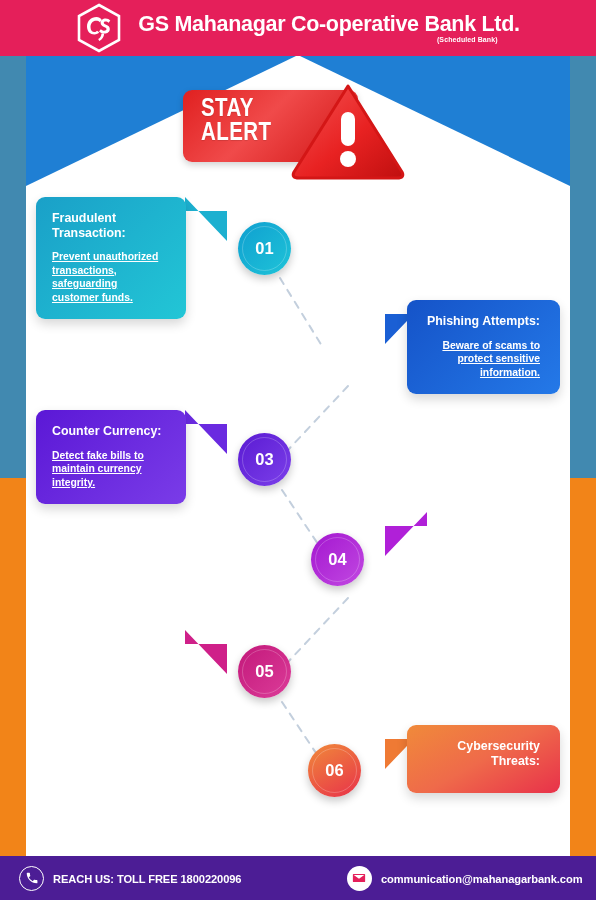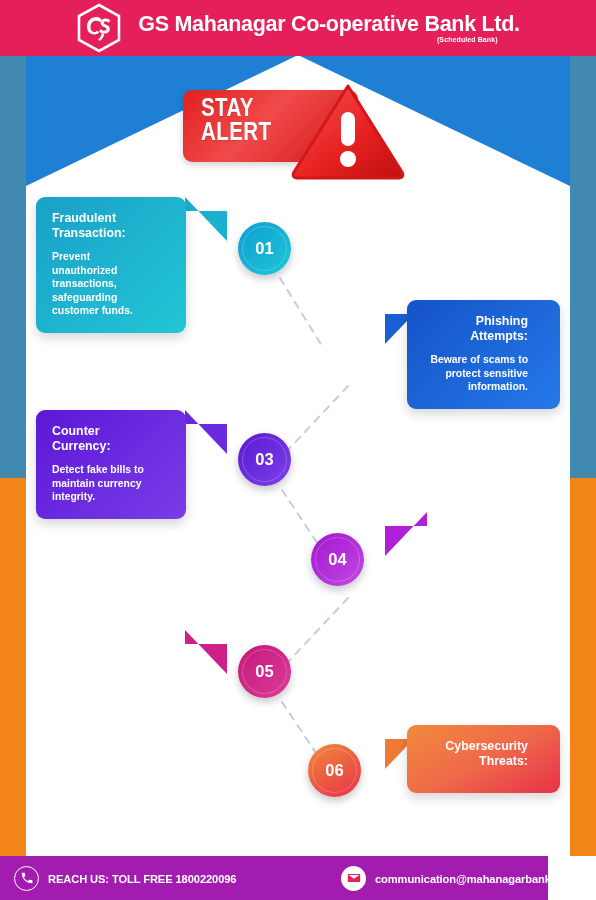--- a/index.html
+++ b/index.html
@@ -129,33 +129,34 @@
     z-index: 5;
     pointer-events: none;
   }
 
   
   .card {
     position: absolute;
     z-index: 14;
     color: #ffffff;
     border-radius: 9px;
-    padding: 14px 32px 15px 16px;
+    padding: 14px 20px 15px 16px;
     box-shadow: 0 5px 11px rgba(0,0,0,0.16);
   }
   .card .c-title {
     font-size: 12.4px;
     font-weight: bold;
     line-height: 1.18;
     margin-bottom: 10px;
   }
   .card .c-body {
     font-size: 10.4px;
     font-weight: bold;
     line-height: 1.3;
+    text-decoration: underline;
   }
   .card.right-align { text-align: right; }
 
   
   .tail {
     position: absolute;
     width: 52px; height: 58px;
     z-index: 13;
   }
 
@@ -175,24 +176,25 @@
     content: "";
     position: absolute; left: 4px; top: 4px; right: 4px; bottom: 4px;
     border-radius: 50%;
     border: 1px solid rgba(255,255,255,0.22);
     pointer-events: none;
   }
 
   
   .footer {
     position: absolute; left: 0; bottom: 0;
-    width: 548px; height: 44px;
-    background: #a21caf;
+    width: 596px; height: 44px;
+    background: #4c1d95;
     display: flex; align-items: center;
     z-index: 40;
+    justify-content: center;
   }
   .f-item { display: flex; align-items: center; gap: 9px; }
   .f-item.phone { margin-left: 14px; }
   .f-item.mail { margin-left: 97px; }
   .f-text {
     color: #ffffff;
     font-size: 11.6px;
     font-weight: bold;
     letter-spacing: -0.1px;
     white-space: nowrap;

